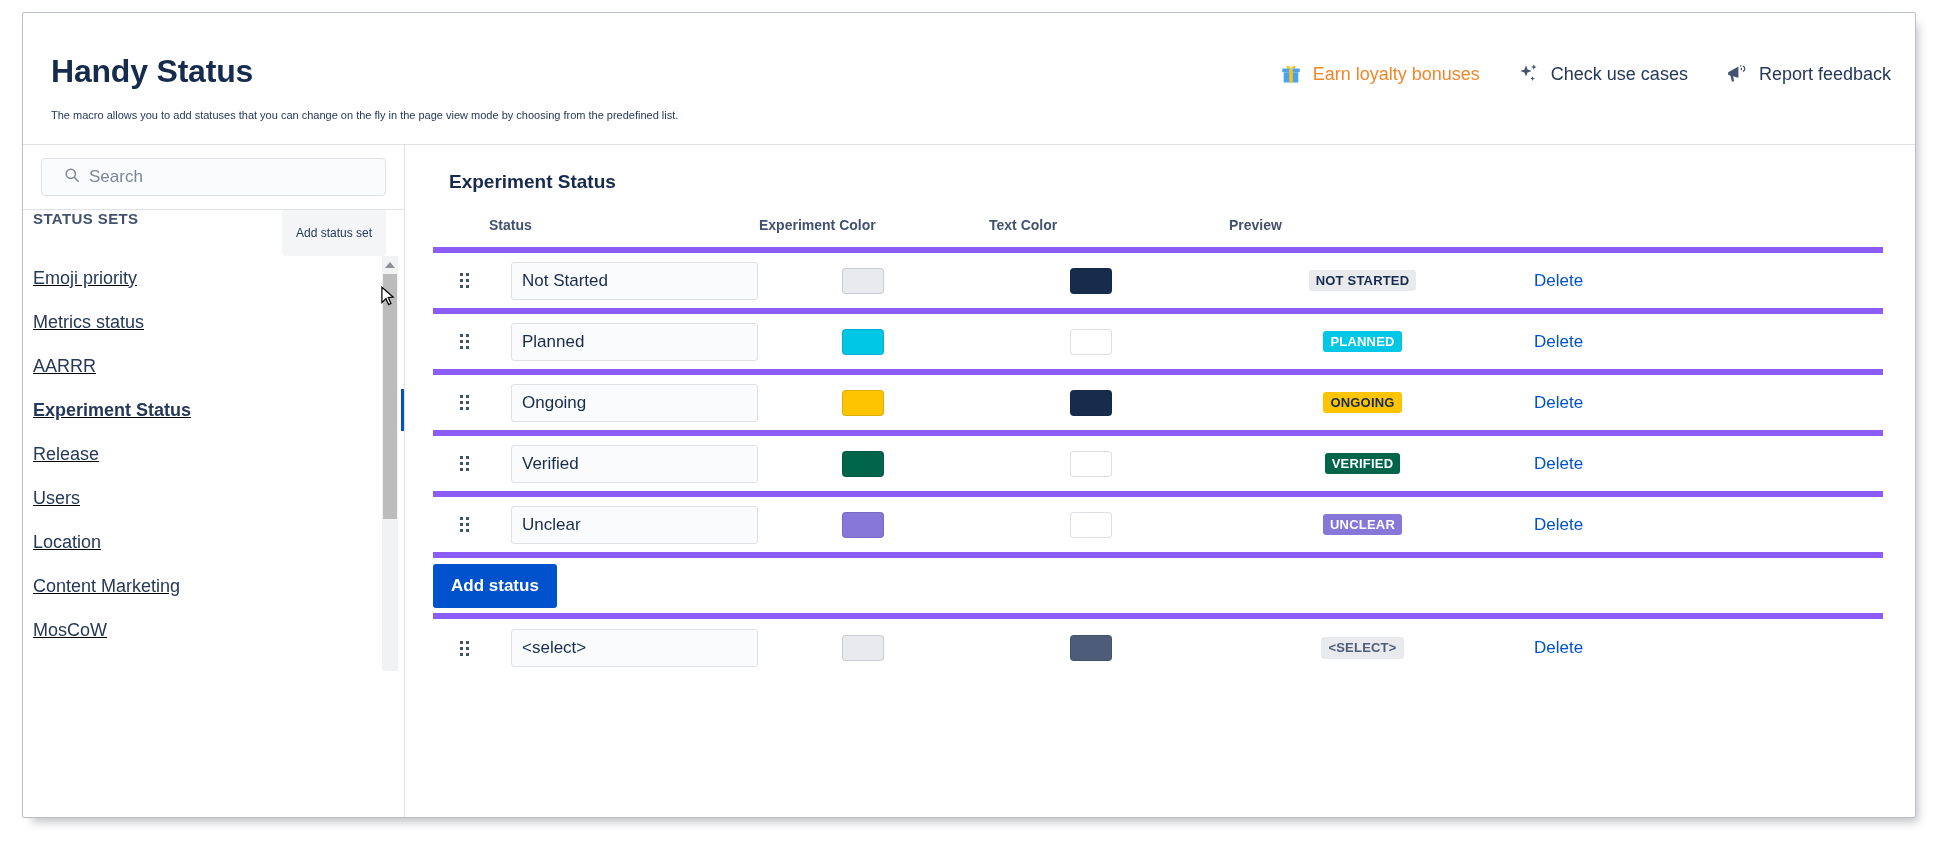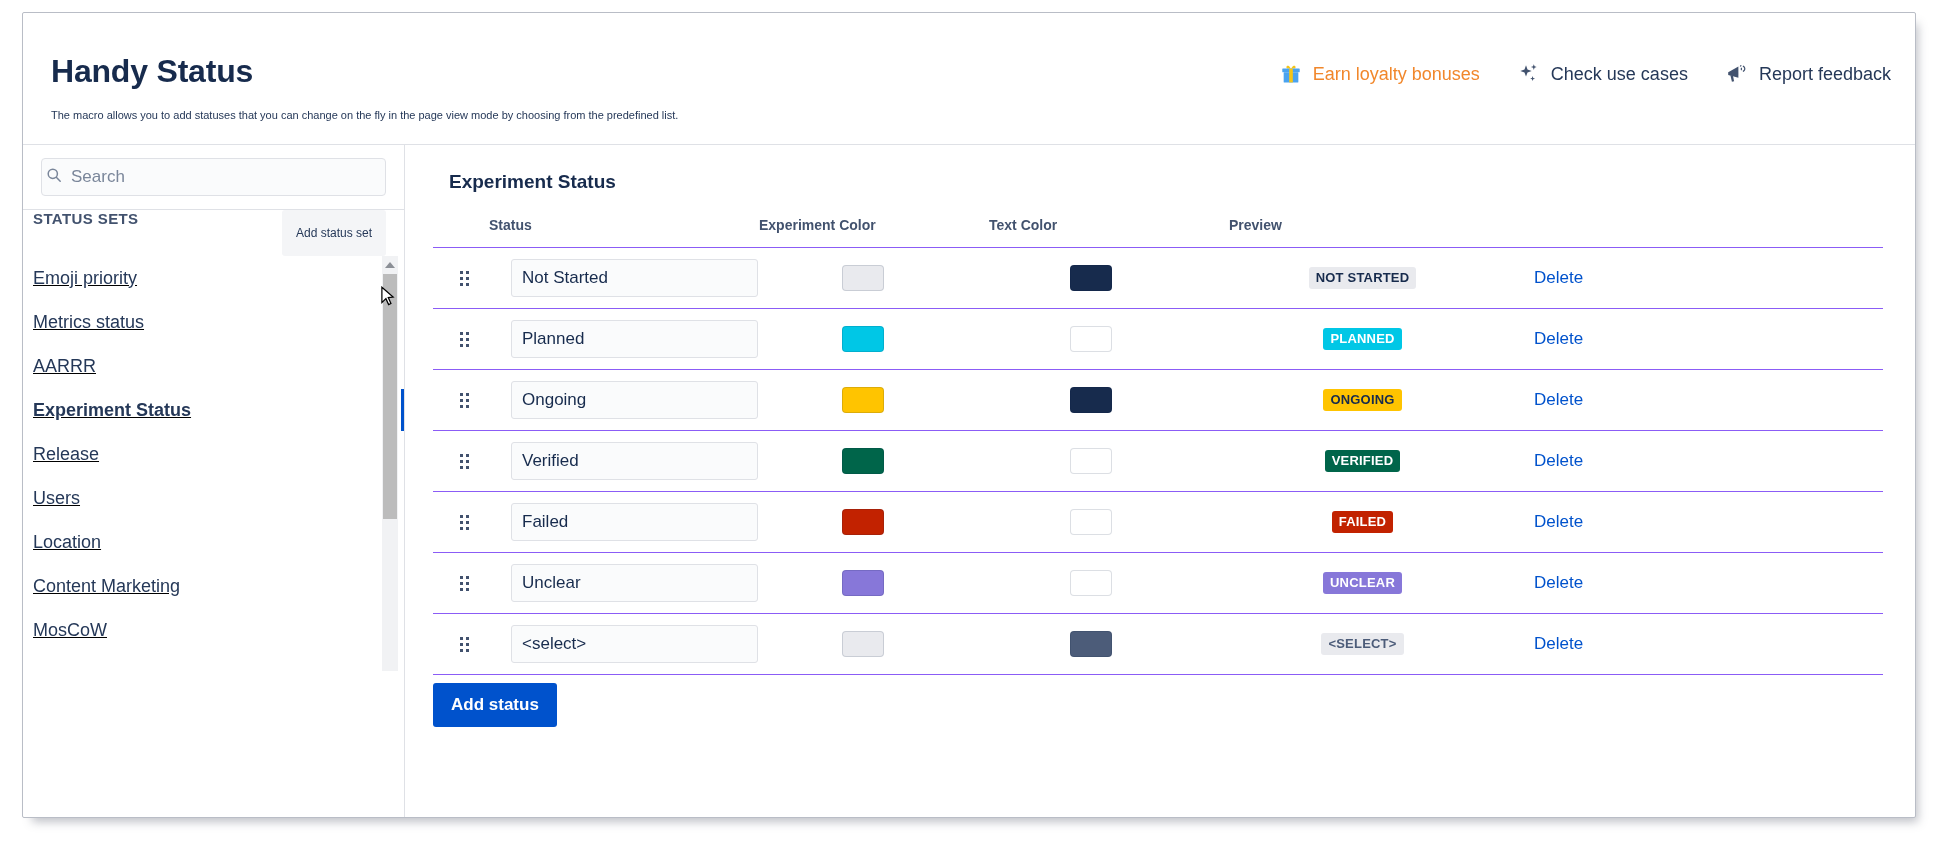--- a/index.html
+++ b/index.html
@@ -91,21 +91,21 @@
     margin: 13px 18px 0 18px;
     height: 38px;
   }
   .search-box {
     width: 100%; height: 38px;
     border: 1px solid #dfe1e6;
     border-radius: 4px;
     background: #fafbfc;
     display: flex;
     align-items: center;
-    padding: 0 4px;
+    padding: 0 22px;
     gap: 9px;
     cursor: text;
   }
   .search-box .ph {
     font-size: 17px;
     color: #7a869a;
   }
 
   .sb-divider {
     margin-top: 13px;
@@ -216,21 +216,21 @@
     table-layout: fixed;
   }
   table.statuses th {
     font-size: 14px;
     font-weight: 700;
     color: #42526e;
     text-align: left;
     padding: 0 0 14px 0;
   }
   table.statuses td {
-    border-top: 1px solid #8b5cf6;
+    border-top: 6px solid #8b5cf6;
     padding: 0;
     height: 61px;
     vertical-align: middle;
   }
   .col-handle { width: 56px; }
   .col-status { width: 270px; }
   .col-bg     { width: 230px; }
   .col-text   { width: 240px; }
   .col-prev   { width: 285px; }
   .col-del    { width: auto; }
@@ -541,47 +541,20 @@
                 <div class="swatch swatch-text" style="background: rgb(255, 255, 255);"></div>
               </td>
               <td class="preview-cell">
                 <span class="badge" style="background: rgb(0, 101, 74); color: rgb(255, 255, 255);">VERIFIED</span>
               </td>
               <td>
                 <a class="delete-link">Delete</a>
               </td>
             </tr>
 
-            <tr>
-              <td>
-                <div class="handle">
-                    <i></i>
-                    <i></i>
-                    <i></i>
-                    <i></i>
-                    <i></i>
-                    <i></i>
-                  </div>
-              </td>
-              <td>
-                <input class="status-input" value="Failed" style="">
-              </td>
-              <td>
-                <div class="swatch swatch-bg" style="background: rgb(194, 34, 0);"></div>
-              </td>
-              <td>
-                <div class="swatch swatch-text" style="background: rgb(255, 255, 255);"></div>
-              </td>
-              <td class="preview-cell">
-                <span class="badge" style="background: rgb(194, 34, 0); color: rgb(255, 255, 255);">FAILED</span>
-              </td>
-              <td>
-                <a class="delete-link">Delete</a>
-              </td>
-            </tr>
 
             <tr>
               <td>
                 <div class="handle">
                     <i></i>
                     <i></i>
                     <i></i>
                     <i></i>
                     <i></i>
                     <i></i>
@@ -598,20 +571,26 @@
               </td>
               <td class="preview-cell">
                 <span class="badge" style="background: rgb(135, 119, 217); color: rgb(255, 255, 255);">UNCLEAR</span>
               </td>
               <td>
                 <a class="delete-link">Delete</a>
               </td>
             </tr>
 
             <tr>
+              <td colspan="6" class="add-status-row">
+                <button class="add-status-btn">Add status</button>
+              </td>
+            </tr>
+
+            <tr>
               <td>
                 <div class="handle">
                     <i></i>
                     <i></i>
                     <i></i>
                     <i></i>
                     <i></i>
                     <i></i>
                   </div>
               </td>
@@ -622,26 +601,20 @@
                 <div class="swatch swatch-bg" style="background: rgb(233, 234, 238);"></div>
               </td>
               <td>
                 <div class="swatch swatch-text" style="background: rgb(76, 92, 121);"></div>
               </td>
               <td class="preview-cell">
                 <span class="badge" style="background: rgb(233, 234, 238); color: rgb(76, 92, 121);">&lt;SELECT&gt;</span>
               </td>
               <td>
                 <a class="delete-link">Delete</a>
-              </td>
-            </tr>
-
-            <tr>
-              <td colspan="6" class="add-status-row">
-                <button class="add-status-btn">Add status</button>
               </td>
             </tr>
 
           </tbody>
         </table>
       </div>
 
     </div>
   </div>
 </div>

